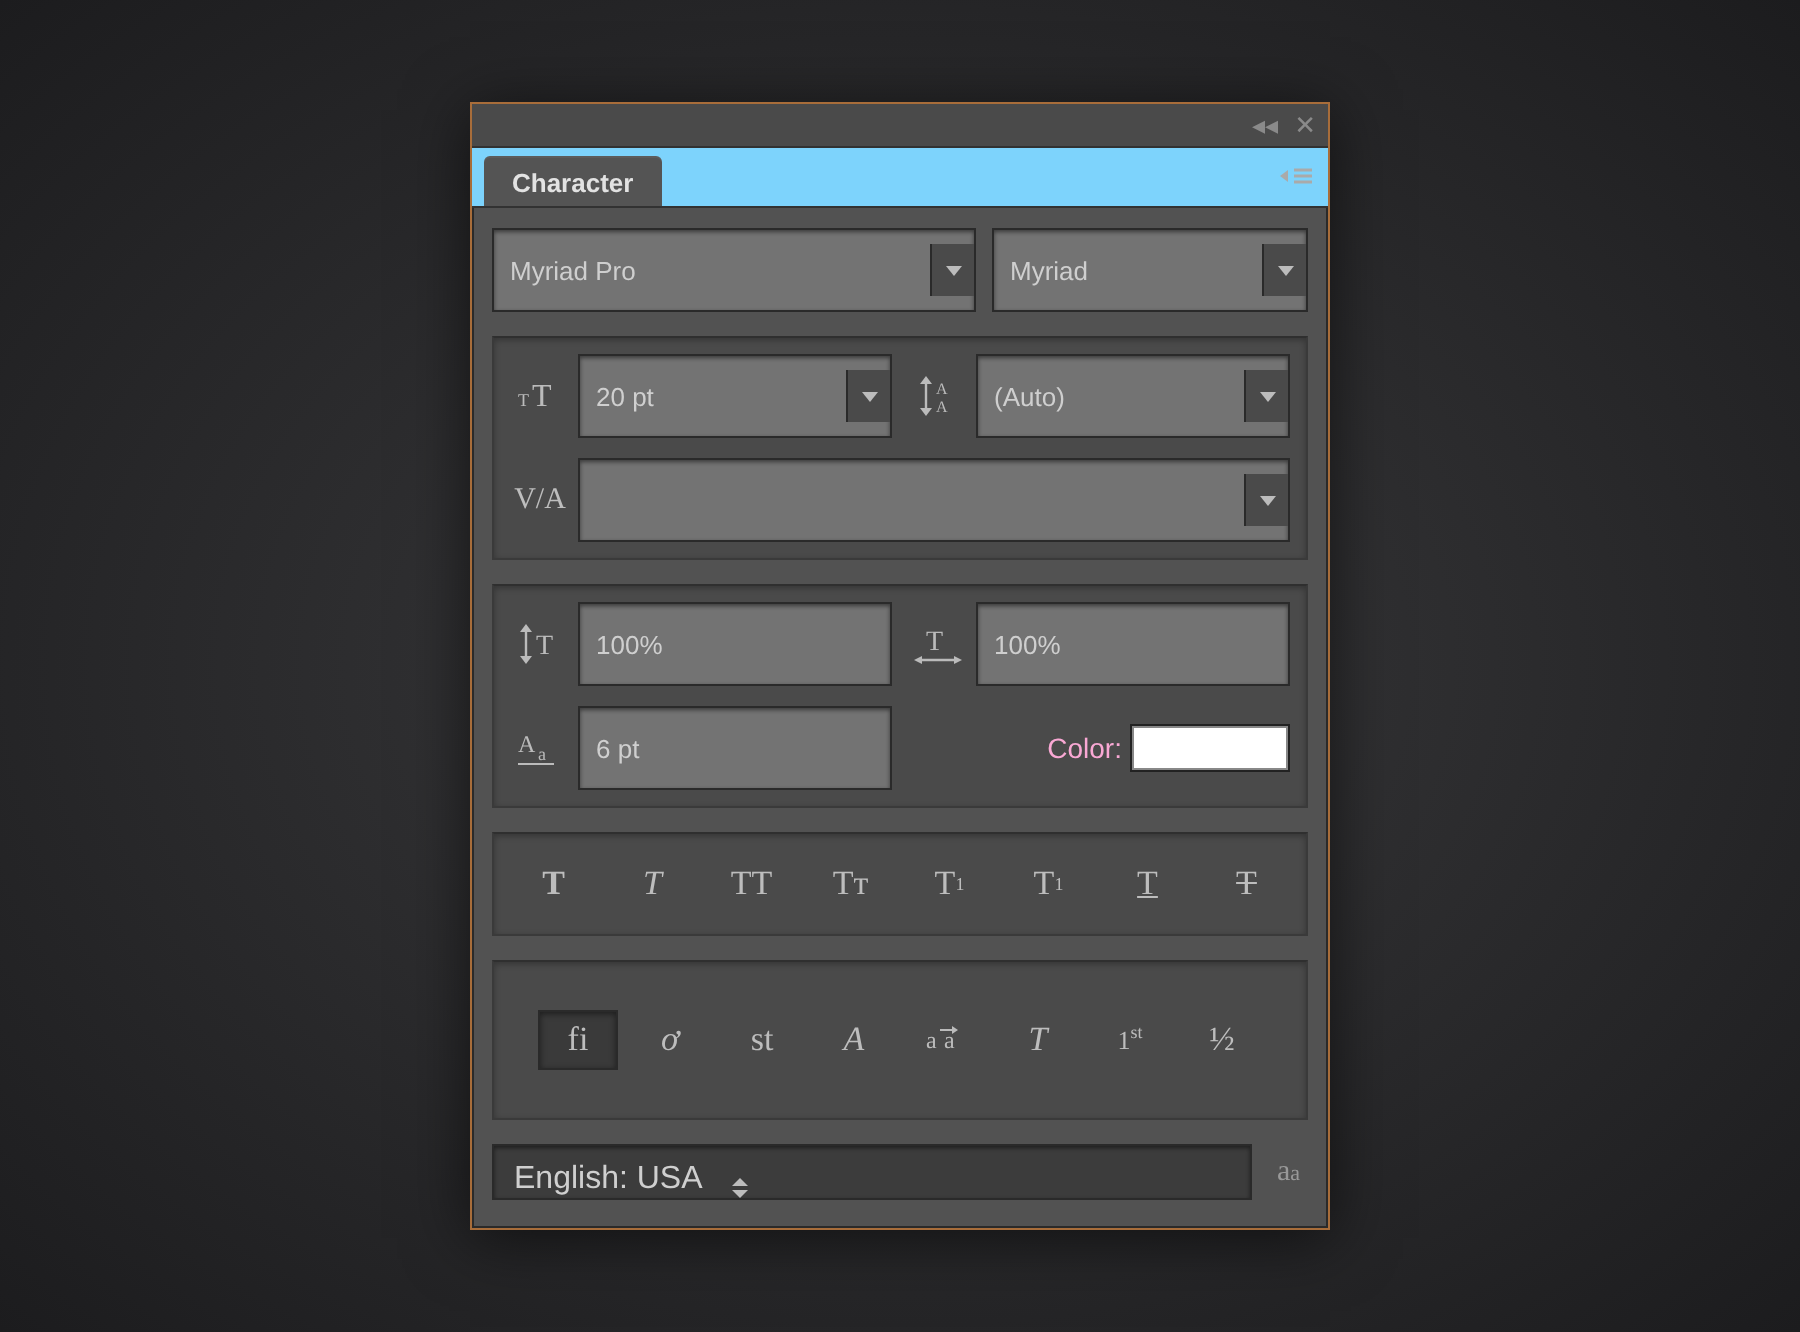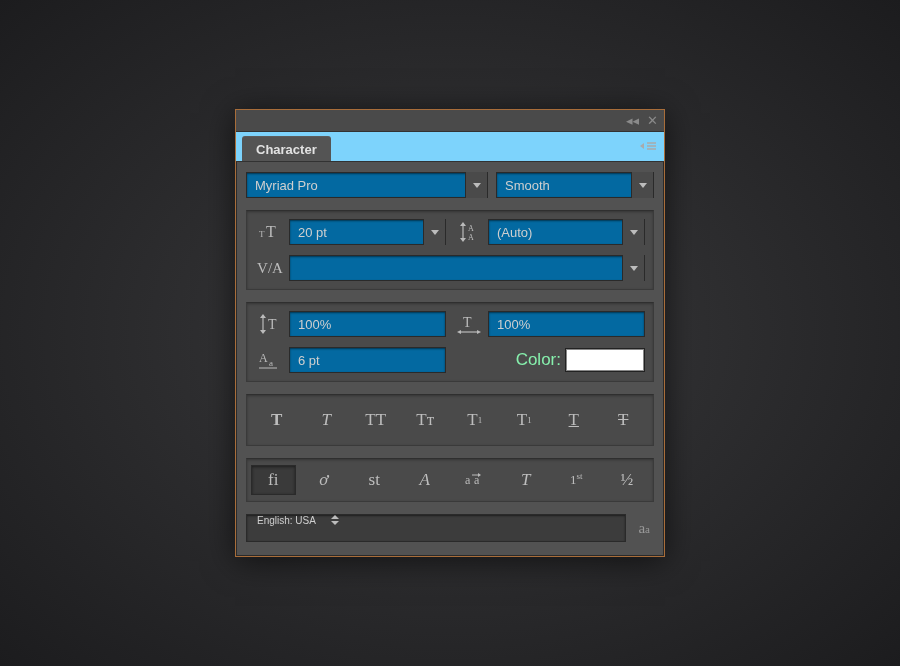--- a/index.html
+++ b/index.html
@@ -74,24 +74,24 @@
     background: #4a4a4a;
     border: 1px solid #3a3a3a;
     border-top-color: #2f2f2f;
     box-shadow: inset 0 1px 3px rgba(0,0,0,0.3);
     padding: 8px;
     display: flex;
     flex-direction: column;
     gap: 10px;
   }
   .dropdown, .field {
-    background: #0369a1;
+    background: #737373;
     border: 1px solid #2a2a2a;
     box-shadow: inset 0 1px 2px rgba(0,0,0,0.5);
-    height: 26px;
+    height: 42px;
     display: flex;
     align-items: center;
     padding: 0 8px;
     color: #cfcfcf;
     font-size: 13px;
     position: relative;
     cursor: pointer;
   }
   .dropdown { flex: 1; }
   .dd-arrow {
@@ -159,23 +159,23 @@
     gap: 8px;
     align-items: center;
   }
   .combo {
     background: #3c3c3c;
     border: 1px solid #2a2a2a;
     box-shadow: inset 0 1px 2px rgba(0,0,0,0.5);
     height: 28px;
     padding: 0 10px;
     display: flex;
-    align-items: flex-start;
+    align-items: flex-end;
     color: #cfcfcf;
-    font-size: 10px;
+    font-size: 16px;
     position: relative;
     cursor: pointer;
   }
   .spinner {
     width: 14px;
     display: flex;
     flex-direction: column;
     align-items: center;
     margin-left: 12px;
     gap: 2px;
@@ -186,21 +186,21 @@
     border-right: 4px solid transparent;
   }
   .spinner .up { border-bottom: 4px solid #bcbcbc; }
   .spinner .dn { border-top: 4px solid #bcbcbc; }
   .midicon {
     color: #999;
     font-family: Georgia, serif;
     font-size: 15px;
     padding: 0 4px;
   }
-  .lbl { color: #86efac; font-size: 17px; margin-left: 17px; }
+  .lbl { color: #f9a8d4; font-size: 14px; margin-left: 17px; }
   .sup { font-size: 9px; vertical-align: super; }
   .sub { font-size: 9px; vertical-align: sub; }
   .strike { text-decoration: line-through; }
   .uline { text-decoration: underline; }
   svg { overflow: visible; }
 </style>
 </head>
 <body>
 
 <div class="panel">
@@ -223,21 +223,21 @@
   </div>
 
   <div class="content">
 
     <div class="row">
       <div class="dropdown" style="flex:1.6">
         <span>Myriad Pro</span>
         <div class="dd-arrow"></div>
       </div>
       <div class="dropdown" style="flex:1">
-        <span>Smooth</span>
+        <span>Myriad</span>
         <div class="dd-arrow"></div>
       </div>
     </div>
 
     <div class="group">
       <div class="row">
         <div class="pair">
           <div class="icon-slot">
             <svg width="22" height="18" viewBox="0 0 22 18">
                 <text x="0" y="14" font-size="9" fill="#bbb" font-family="Georgia">T</text>
@@ -351,21 +351,21 @@
           </div>
         <div class="stylebtn">
             <span class="uline">T</span>
           </div>
         <div class="stylebtn">
             <span class="strike">T</span>
           </div>
       </div>
     </div>
 
-    <div class="group" style="padding:2px">
+    <div class="group" style="padding:20px">
       <div class="btnrow">
         <div class="stylebtn active">
             <span>fi</span>
           </div>
         <div class="stylebtn">
             <span style="font-style:italic">ơ</span>
           </div>
         <div class="stylebtn">
             <span>st</span>
           </div>

